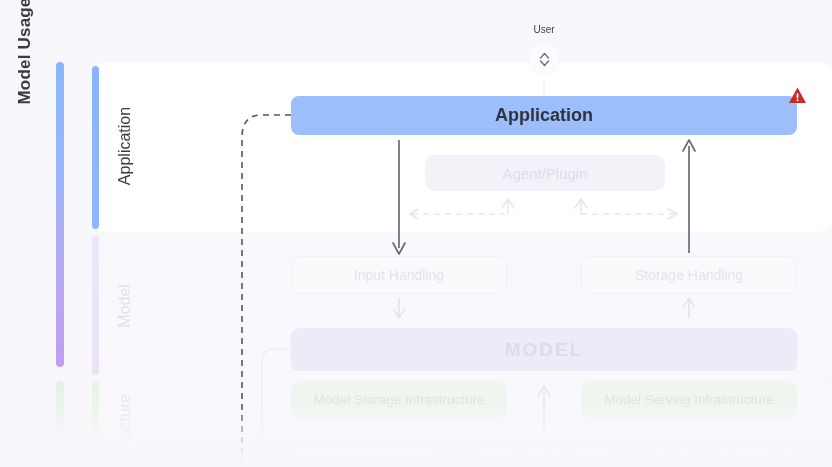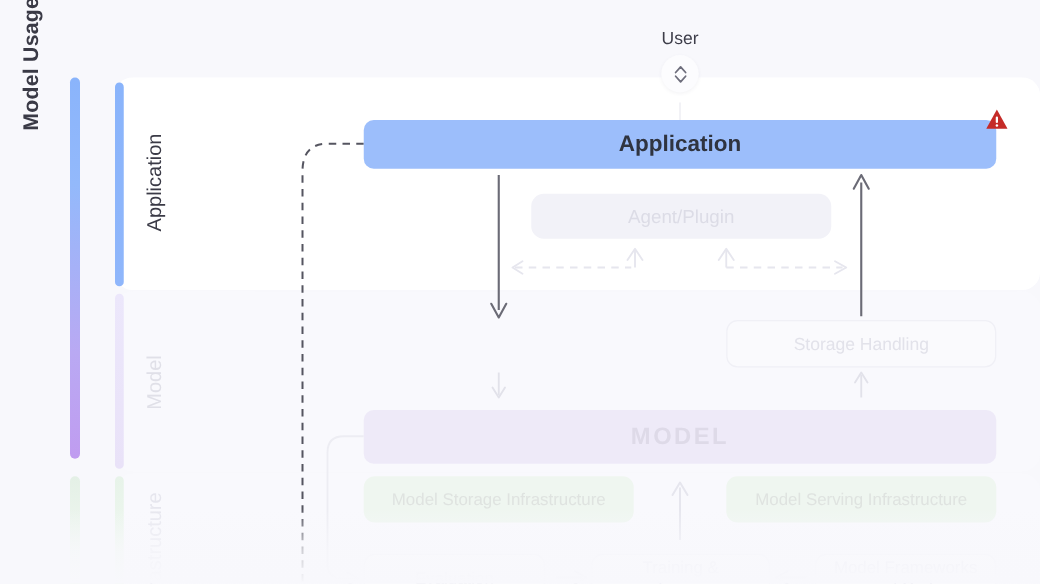--- a/index.html
+++ b/index.html
@@ -262,21 +262,21 @@
   
   .user-wrap {
     position: absolute;
     left: 505px;
     top: 22px;
     width: 78px;
     height: 60px;
     text-align: center;
   }
   .user-label {
-    font-size: 14px;
+    font-size: 10px;
     color: #3d3d49;
     font-weight: 400;
     line-height: 16px;
   }
   .user-chip {
     margin: 6px auto 0;
     width: 30px;
     height: 30px;
     border-radius: 50%;
     background: #fcfcfe;
@@ -399,20 +399,21 @@
   <div class="warn-badge">
     <svg width="19" height="19" viewBox="0 0 19 19">
       <path d="M9.5 1.6 L18 17 L1 17 Z" fill="#c52b28"></path>
       <rect x="8.6" y="7.2" width="1.8" height="5.2" rx="0.9" fill="#ffffff"></rect>
       <circle cx="9.5" cy="14.3" r="1" fill="#ffffff"></circle>
     </svg>
   </div>
 
   <div class="box box-agent">Agent/Plugin</div>
 
+  <div class="box box-input">Input Handling</div>
   <div class="box box-output">Storage Handling</div>
 
   <div class="box box-model">MODEL</div>
 
   <div class="box box-storage">Model Storage Infrastructure</div>
   <div class="box box-serving">Model Serving Infrastructure</div>
 
   <div class="box box-eval">Evaluation</div>
   <div class="box box-training">
     <span>Training &amp;</span>

